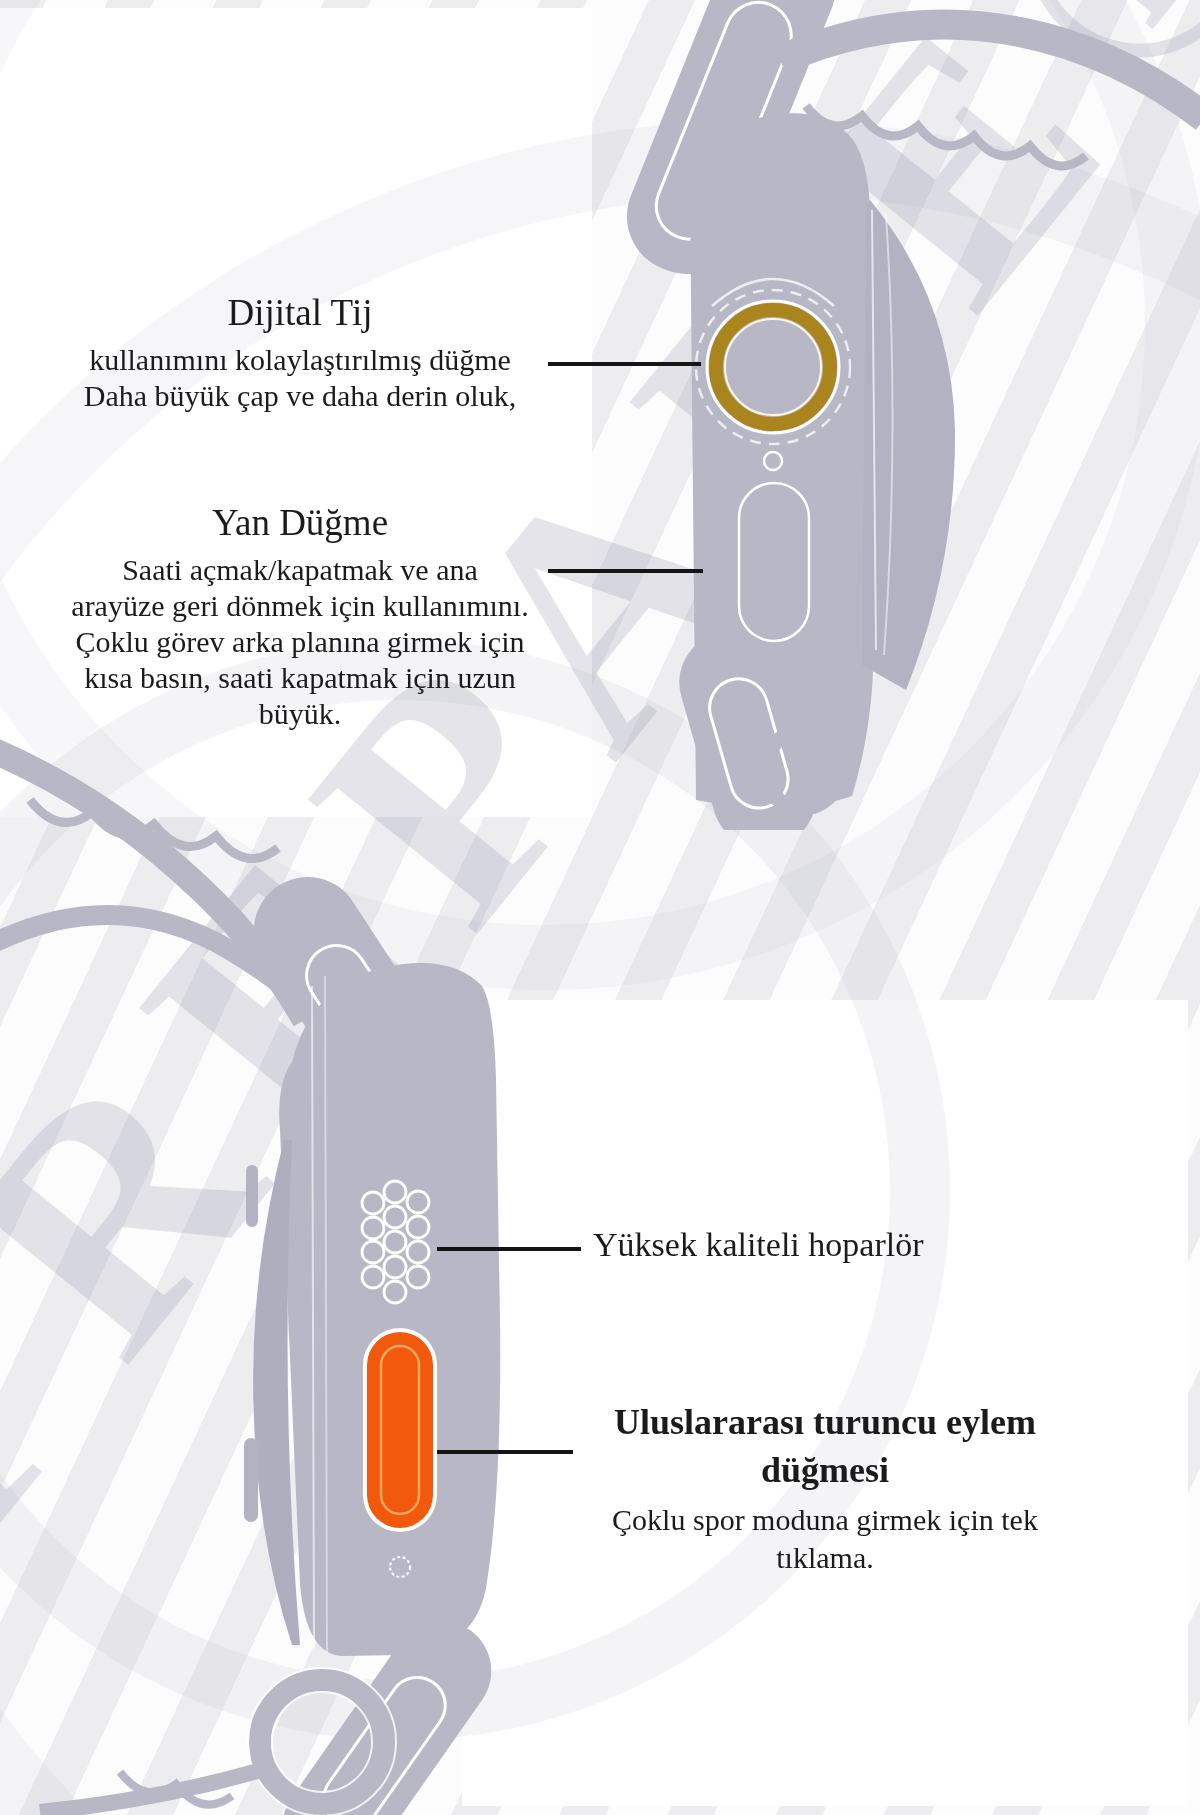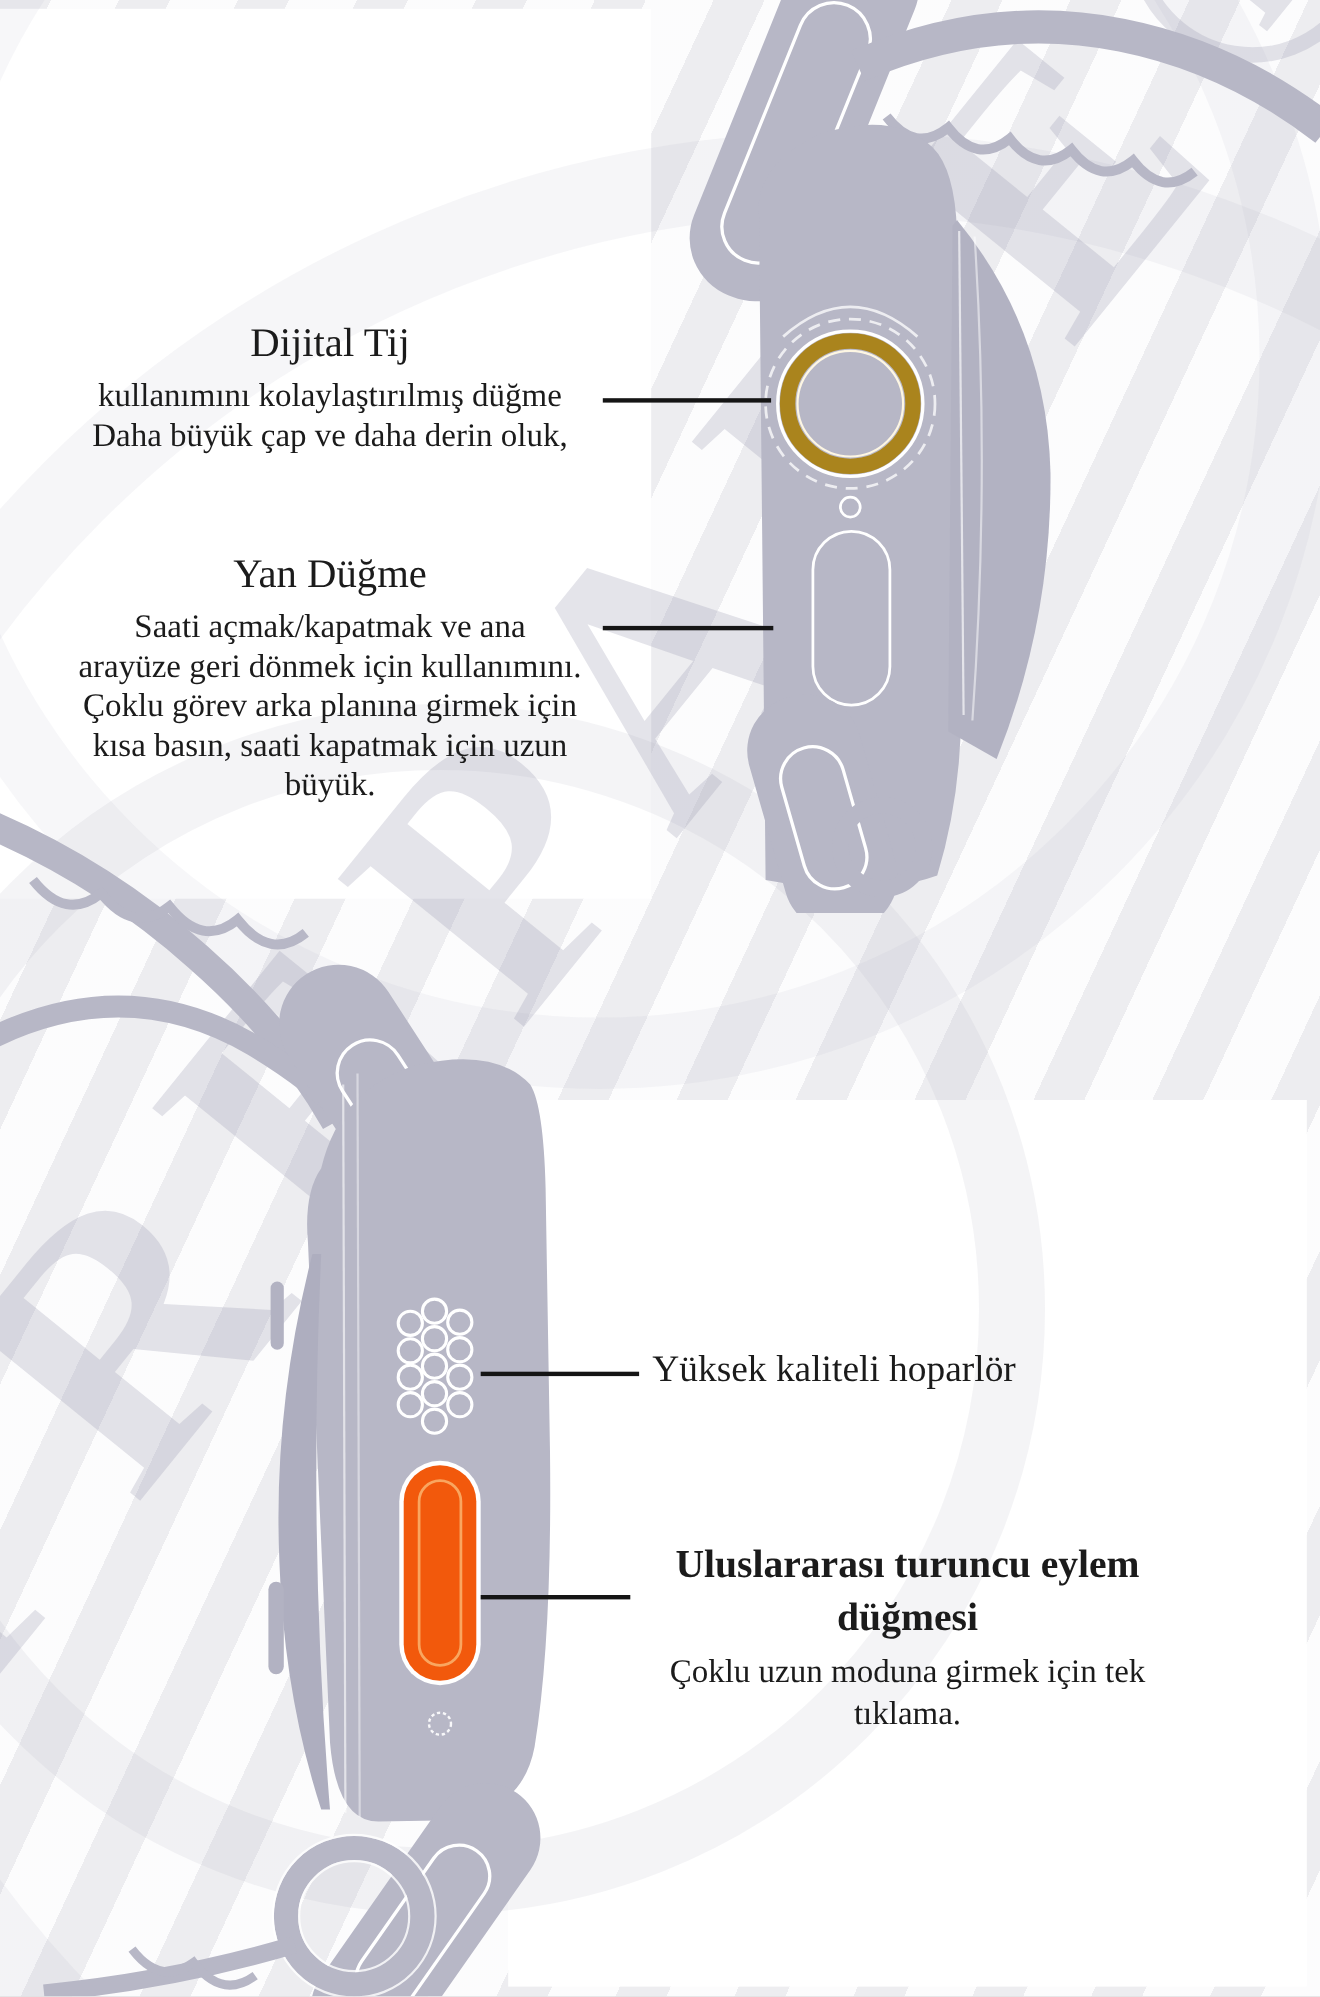--- a/index.html
+++ b/index.html
@@ -192,17 +192,17 @@
     <div class="line">Çoklu görev arka planına girmek için</div>
     <div class="line">kısa basın, saati kapatmak için uzun</div>
     <div class="line">büyük.</div>
   </div>
 
   <div id="annot-speaker">Yüksek kaliteli hoparlör</div>
 
   <div id="annot-action" class="annot">
     <div class="title-line">Uluslararası turuncu eylem</div>
     <div class="title-line">düğmesi</div>
-    <div class="line body">Çoklu uzun moduna girmek için tek</div>
+    <div class="line body">Çoklu spor moduna girmek için tek</div>
     <div class="line">tıklama.</div>
   </div>
 
 </div>
 
 </body></html>

